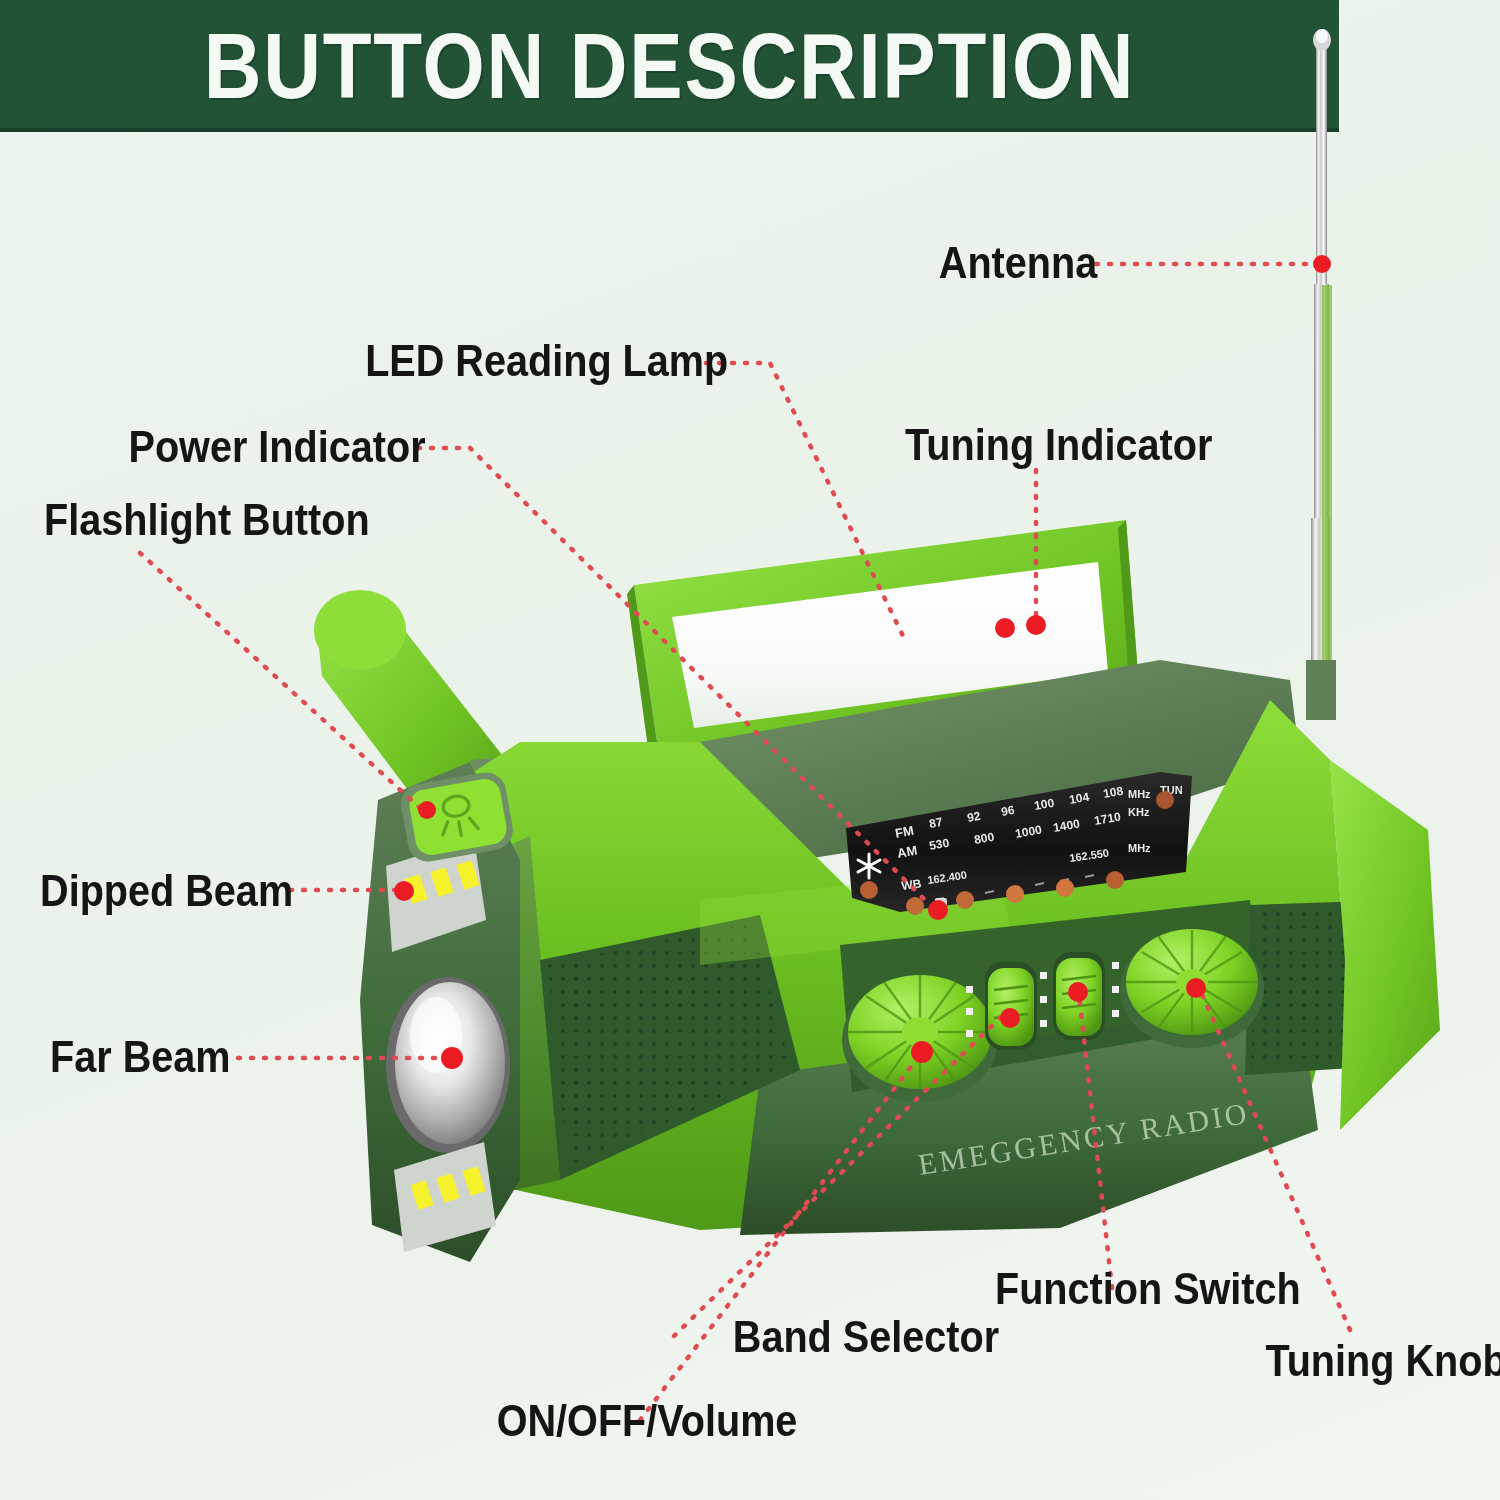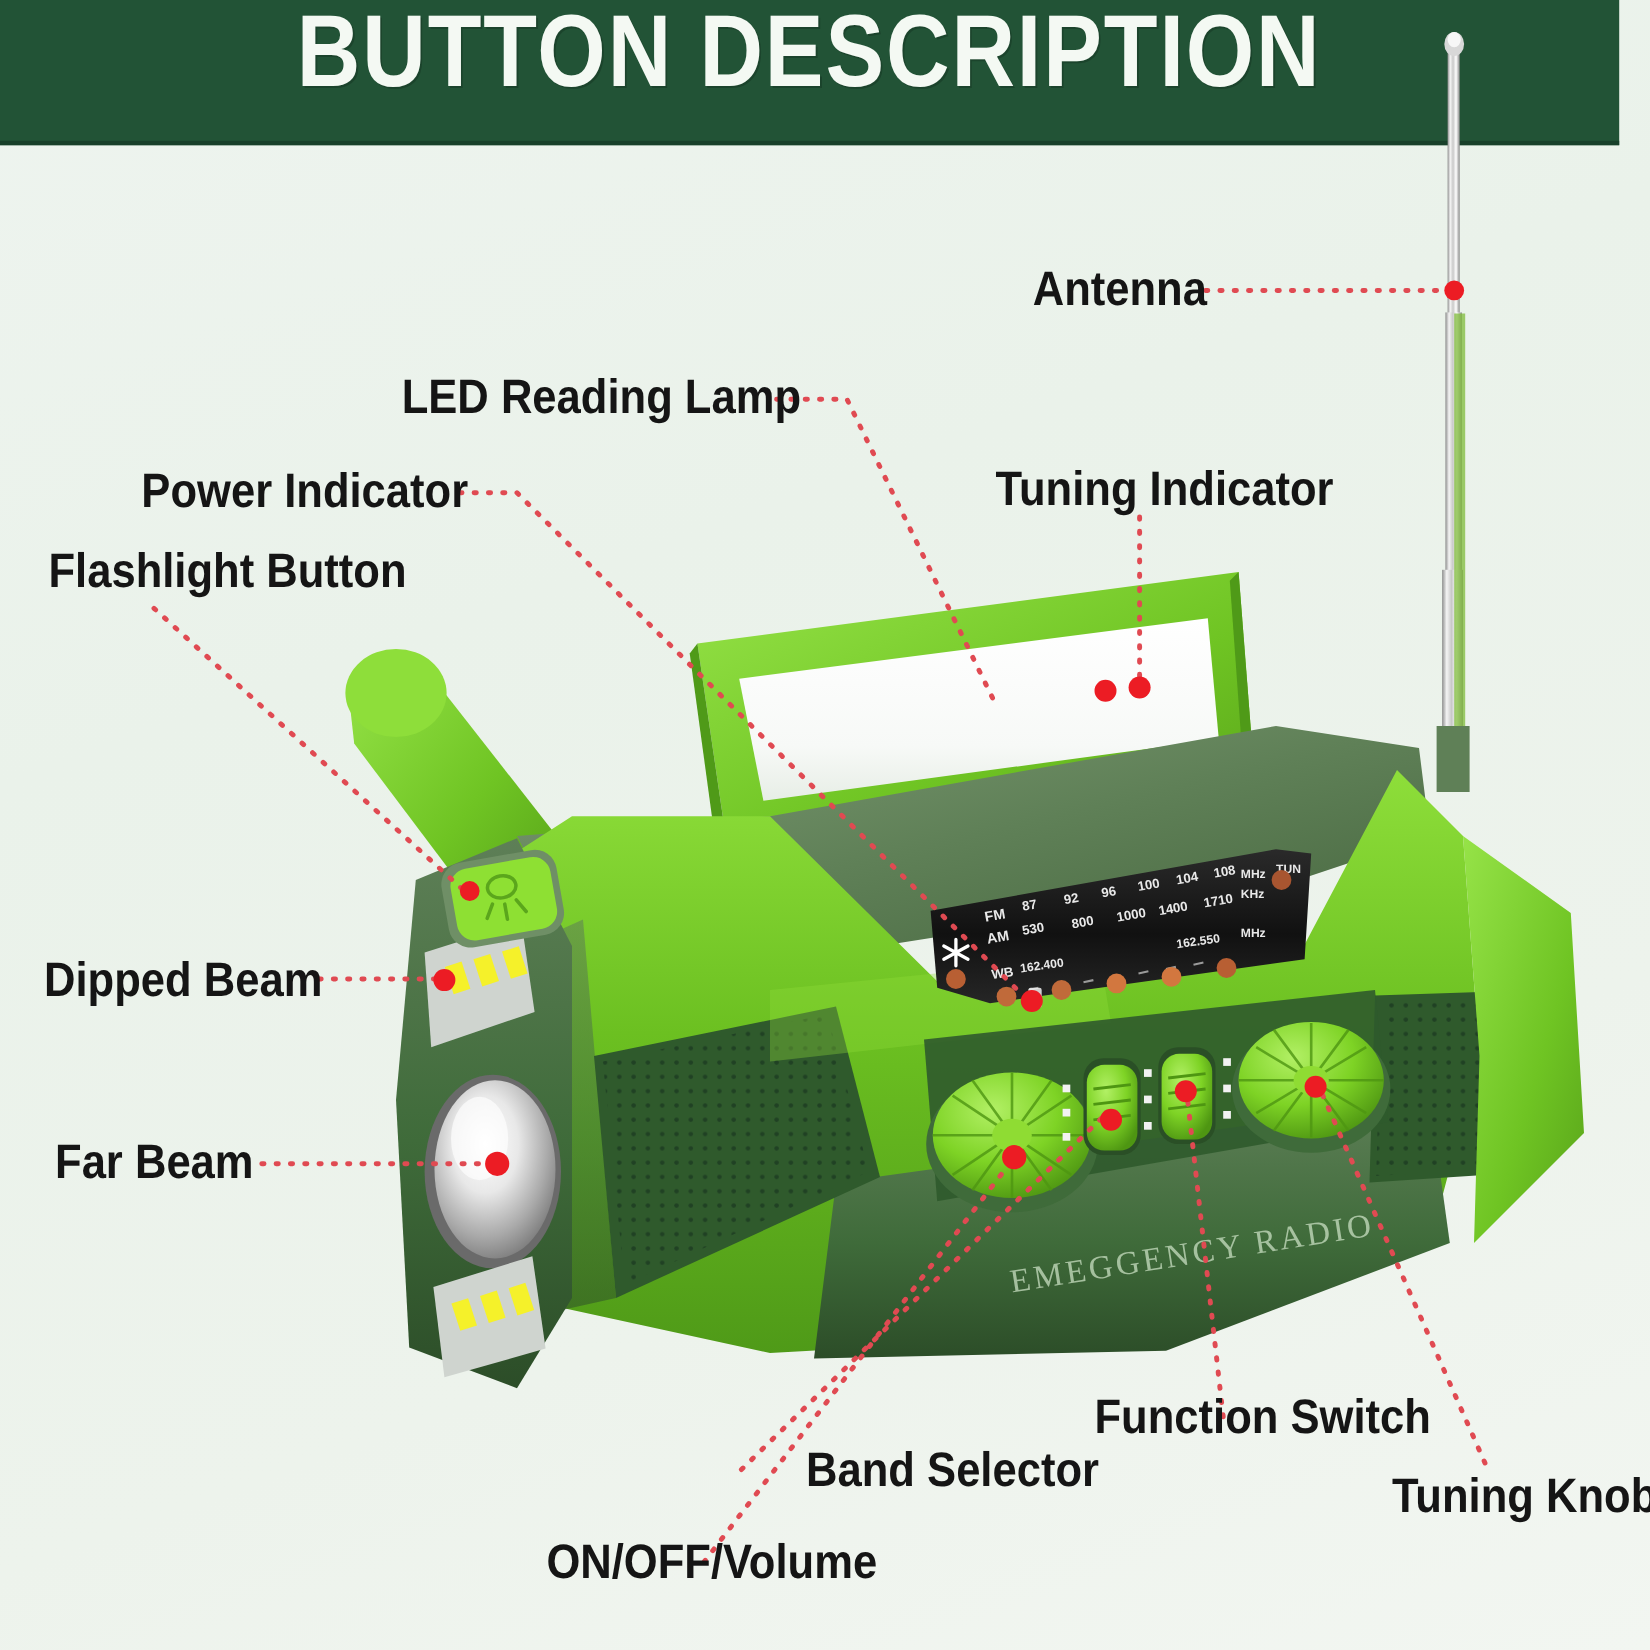--- a/index.html
+++ b/index.html
@@ -5,22 +5,22 @@
   html,body{margin:0;padding:0;}
   body{
     width:1500px;height:1500px;overflow:hidden;
     font-family:"Liberation Sans", sans-serif;
     background:#eef4ee;
   }
   #stage{position:relative;width:1500px;height:1500px;
     background:linear-gradient(160deg,#eef4ef 0%,#eaf2ea 35%,#edf3ec 70%,#f2f6f1 100%);}
 
   
-  .banner{position:absolute;left:0;top:0;width:1472px;height:132px;
-    background:#225336;display:flex;align-items:flex-start;justify-content:center;}
+  .banner{position:absolute;left:0;top:0;width:1339px;height:132px;
+    background:#225336;display:flex;align-items:center;justify-content:center;}
   .banner:after{content:"";position:absolute;left:0;bottom:0;width:100%;height:4px;
     background:#18402a;}
   .banner-title{
     color:#f4f9f3;font-size:93px;line-height:93px;font-weight:700;
     letter-spacing:2px;transform:scaleX(.86);transform-origin:center;
     text-shadow:2px 2px 0 rgba(0,0,0,.18);
     font-family:"Liberation Sans", sans-serif;white-space:nowrap;
   }
 
   

